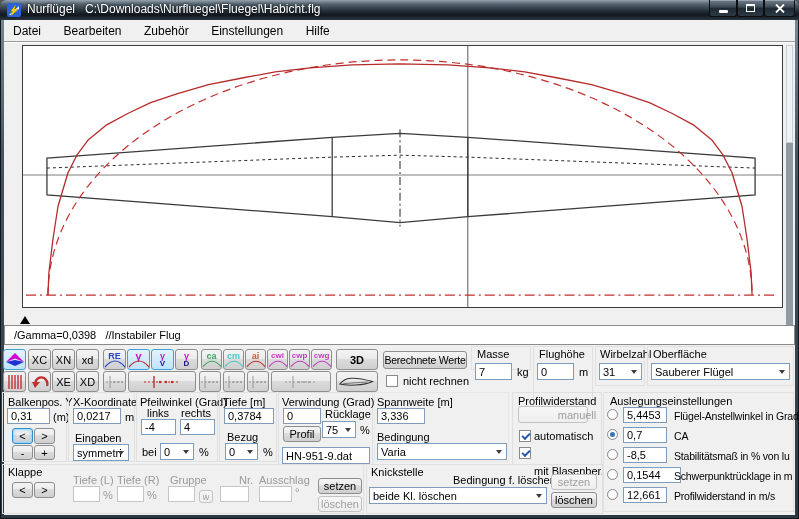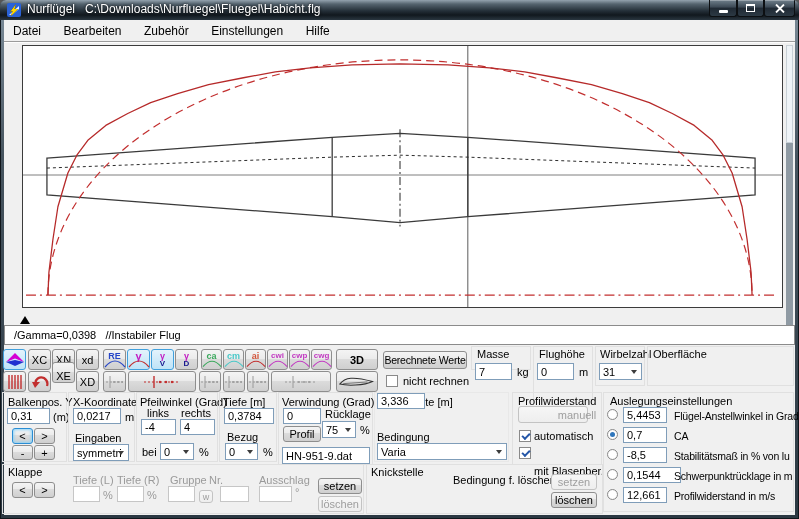--- a/index.html
+++ b/index.html
@@ -193,21 +193,21 @@
           <line x1="14" y1="0" x2="14" y2="14"></line>
       </g>
     </svg>
   </div>
   <div class="btn tbb" style="left:28px;top:371px;">
     <svg width="18" height="15" viewBox="0 0 18 15">
       <path d="M5,11 C3,5 9,2 13,4 C16,6 17,9 16,12" fill="none" stroke="#c22f2f" stroke-width="2.2"></path>
       <polygon points="1,8 9,8 4,14" fill="#c22f2f"></polygon>
     </svg>
   </div>
-  <div class="btn tbb" style="left:52px;top:362px;justify-content:flex-end;">
+  <div class="btn tbb" style="left:52px;top:371px;">
       <span>XE</span>
     </div>
   <div class="btn tbb" style="left:76px;top:371px;">
       <span>XD</span>
     </div>
 
   <div class="btn tbb" style="left:103px;top:371px;">
     <svg width="20" height="14" viewBox="0 0 20 14">
       <line x1="5" y1="1" x2="5" y2="13" stroke="#9a9a9a"></line>
         <line x1="1" y1="7" x2="18" y2="7" stroke="#9a9a9a" stroke-dasharray="2 2"></line>
@@ -282,20 +282,24 @@
   </div>
   <div class="grp" style="left:595px;top:346px;width:50px;height:40px;">
     <span class="lbl" style="left:4px;top:1px;">Wirbelzahl</span>
     <div class="dd" style="left:3px;top:16px;width:43px;height:17px;">
       <span>31</span>
       <span class="arr"></span>
     </div>
   </div>
   <div class="grp" style="left:647px;top:346px;width:147px;height:40px;">
     <span class="lbl" style="left:5px;top:1px;">Oberfläche</span>
+    <div class="dd" style="left:3px;top:16px;width:139px;height:17px;">
+      <span>Sauberer Flügel</span>
+      <span class="arr"></span>
+    </div>
   </div>
 
   <div class="grp" style="left:2px;top:392px;width:65px;height:70px;">
     <span class="lbl" style="left:5px;top:3px;">Balkenpos. Y</span>
     <input class="inp" style="left: 4px; top: 15px; width: 43px; height: 16px;" value="0,31">
     <span class="lbl" style="left:50px;top:18px;">(m)</span>
     <div class="btn focused" style="left:9px;top:35px;width:21px;height:16px;">
         <span>&lt;</span>
       </div>
     <div class="btn" style="left:31px;top:35px;width:21px;height:16px;">
@@ -355,21 +359,21 @@
     </div>
     <span class="lbl" style="left:81px;top:31px;">%</span>
     <div class="btn" style="left:4px;top:33px;width:38px;height:16px;">
         <span>Profil</span>
       </div>
     <input class="inp" style="left: 3px; top: 54px; width: 88px; height: 17px;" value="HN-951-9.dat">
   </div>
 
   <div class="grp" style="left:374px;top:392px;width:135px;height:70px;border-color:#e8e8e8;">
     <span class="lbl" style="left:2px;top:3px;">Spannweite [m]</span>
-    <input class="inp" style="left: 2px; top: 0; width: 48px; height: 16px;" value="3,336">
+    <input class="inp" style="left: 2px; top: 15px; width: 48px; height: 16px;" value="3,336">
     <span class="lbl" style="left:2px;top:38px;">Bedingung</span>
     <div class="dd" style="left:2px;top:50px;width:130px;height:17px;">
       <span>Varia</span>
       <span class="arr"></span>
     </div>
   </div>
 
   <div class="grp" style="left:512px;top:392px;width:90px;height:73px;">
     <span class="lbl" style="left:5px;top:2px;">Profilwiderstand</span>
     <div class="btn dis" style="left:5px;top:13px;width:70px;height:17px;padding-left:48px;">
@@ -377,20 +381,24 @@
       </div>
     <span class="cb checked" style="left:6px;top:37px;"></span>
     <span class="lbl" style="left:21px;top:37px;">automatisch</span>
     <span class="cb checked" style="left:6px;top:54px;"></span>
     <span class="lbl" style="left:21px;top:72px;">mit Blasenber.</span>
   </div>
 
   <div class="grp" style="left:366px;top:464px;width:237px;height:50px;">
     <span class="lbl" style="left:4px;top:1px;">Knickstelle</span>
     <span class="lbl" style="left:86px;top:9px;">Bedingung f. löschen</span>
+    <div class="dd" style="left:2px;top:22px;width:178px;height:17px;">
+      <span>beide Kl. löschen</span>
+      <span class="arr"></span>
+    </div>
     <div class="btn dis" style="left:184px;top:9px;width:46px;height:16px;">
         <span>setzen</span>
       </div>
     <div class="btn" style="left:184px;top:27px;width:46px;height:16px;">
         <span>löschen</span>
       </div>
   </div>
 
   <div class="grp" style="left:603px;top:392px;width:191px;height:120px;">
     <span class="lbl" style="left:6px;top:2px;">Auslegungseinstellungen</span>
@@ -432,21 +440,21 @@
     <span class="lbl dis" style="left:114px;top:9px;">Tiefe (R)</span>
     <input class="inp" disabled="" style="left: 114px; top: 21px; width: 27px; height: 16px;">
     <span class="lbl dis" style="left:144px;top:24px;">%</span>
 
     <span class="lbl dis" style="left:167px;top:9px;">Gruppe</span>
     <input class="inp" disabled="" style="left: 165px; top: 21px; width: 27px; height: 16px;">
     <div class="btn dis" style="left:196px;top:25px;width:14px;height:13px;font-size:9px;">
         <span>w</span>
       </div>
 
-    <span class="lbl dis" style="left:206px;top:9px;text-align:right;">Nr.</span>
+    <span class="lbl dis" style="left:236px;top:9px;text-align:right;">Nr.</span>
     <input class="inp" disabled="" style="left: 217px; top: 21px; width: 29px; height: 16px;">
 
     <span class="lbl dis" style="left:256px;top:9px;">Ausschlag</span>
     <input class="inp" disabled="" style="left: 256px; top: 21px; width: 33px; height: 16px;">
     <span class="lbl dis" style="left:292px;top:21px;">°</span>
 
     <div class="btn" style="left:315px;top:13px;width:44px;height:16px;">
         <span>setzen</span>
       </div>
     <div class="btn dis" style="left:315px;top:31px;width:44px;height:16px;">

